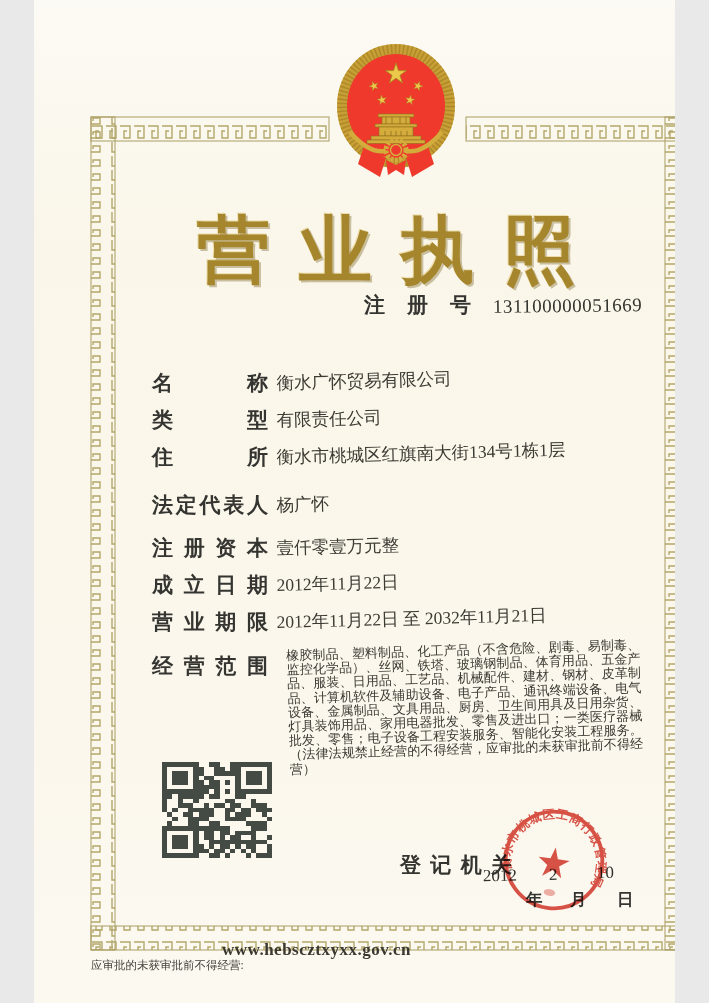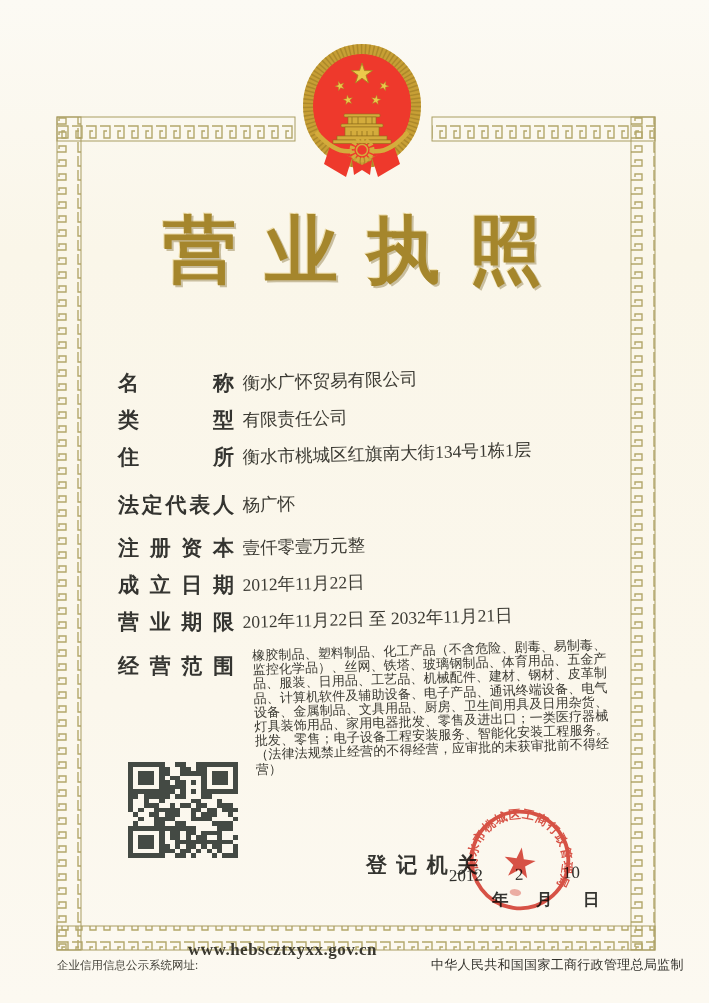--- a/index.html
+++ b/index.html
@@ -1,16 +1,16 @@
 <!DOCTYPE html>
 <html><head>
 <meta charset="utf-8">
 <style>
   html,body{margin:0;padding:0;background:#e9e9e9;}
-  .page{position:relative;width:709px;height:1003px;margin:0 auto;overflow:hidden;
+  .page{position:relative;width:641px;height:1003px;margin:0 auto;overflow:hidden;
         background:linear-gradient(180deg,#fcfaf4 0%,#faf6e9 25%,#fbf7ec 70%,#fcf9f1 100%);
         font-family:"Liberation Serif","DejaVu Serif",serif;color:#3a3a34;}
   svg.frame{position:absolute;left:0;top:0;pointer-events:none;}
 
   .emblem{position:absolute;left:300px;top:44px;width:124px;height:134px;}
 
   .title{position:absolute;left:163px;top:202px;font-family:"Liberation Sans","DejaVu Sans",sans-serif;
          font-size:73px;font-weight:700;letter-spacing:29px;color:#a5862c;white-space:nowrap;
          text-shadow:2px 2px 0 rgba(110,86,20,.35), -1px -1px 0 rgba(230,205,130,.6);}
 
@@ -94,20 +94,24 @@
     </g>
 
     <path d="M16 88 Q35 110 52 107" stroke="#d4ac3c" stroke-width="4.5" fill="none"></path>
     <path d="M108 88 Q89 110 72 107" stroke="#d4ac3c" stroke-width="4.5" fill="none"></path>
     <circle cx="62" cy="106" r="10" fill="none" stroke="#d4ac3c" stroke-width="5" stroke-dasharray="3 1.6"></circle>
     <circle cx="62" cy="106" r="5.5" fill="none" stroke="#d4ac3c" stroke-width="1.5"></circle>
   </svg>
 
   <div class="title">营业执照</div>
 
+  <div class="reg-row">
+    <span class="reg-label">注册号</span>
+    <span class="reg-number">131100000051669</span>
+  </div>
 
   <div class="f-label" style="top:369px">
       <span>名</span>
       <span>称</span>
     </div>
   <div class="f-value" style="top:371px">衡水广怀贸易有限公司</div>
 
   <div class="f-label" style="top:406px">
       <span>类</span>
       <span>型</span>
@@ -438,17 +442,16 @@
       <circle cx="58" cy="58" r="50" fill="none" stroke="#d7453a" stroke-width="4"></circle>
       <path id="sealArc" d="M 16 76 A 45 45 0 1 1 100 76" fill="none"></path>
       <text font-size="12.5" fill="#d7453a" letter-spacing="1" font-weight="600" font-family="'Liberation Serif','DejaVu Serif',serif">
         <textPath href="#sealArc" startOffset="2">衡水市桃城区工商行政管理局</textPath>
       </text>
       <polygon points="0,-1 0.2245,-0.309 0.951,-0.309 0.363,0.118 0.588,0.809 0,0.382 -0.588,0.809 -0.363,0.118 -0.951,-0.309 -0.2245,-0.309" transform="translate(58,62) scale(17)" fill="#d7453a"></polygon>
       <ellipse cx="58" cy="92" rx="6" ry="3.5" fill="#d7453a" opacity="0.45"></ellipse>
     </g>
   </svg>
 
-  <div class="foot-left">企业信用信息公示系统网址:</div>
+  <div class="foot-left">应审批的未获审批前不得经营:</div>
   <div class="foot-url">www.hebscztxyxx.gov.cn</div>
-  <div class="foot-right">中华人民共和国国家工商行政管理总局监制</div>
 
 </div>
 
 </body></html>

